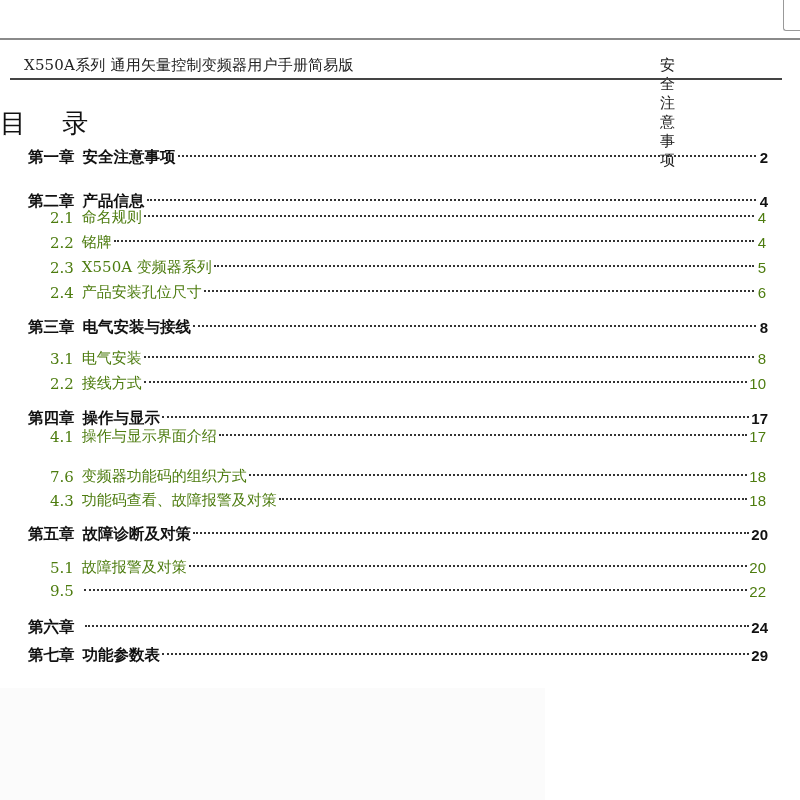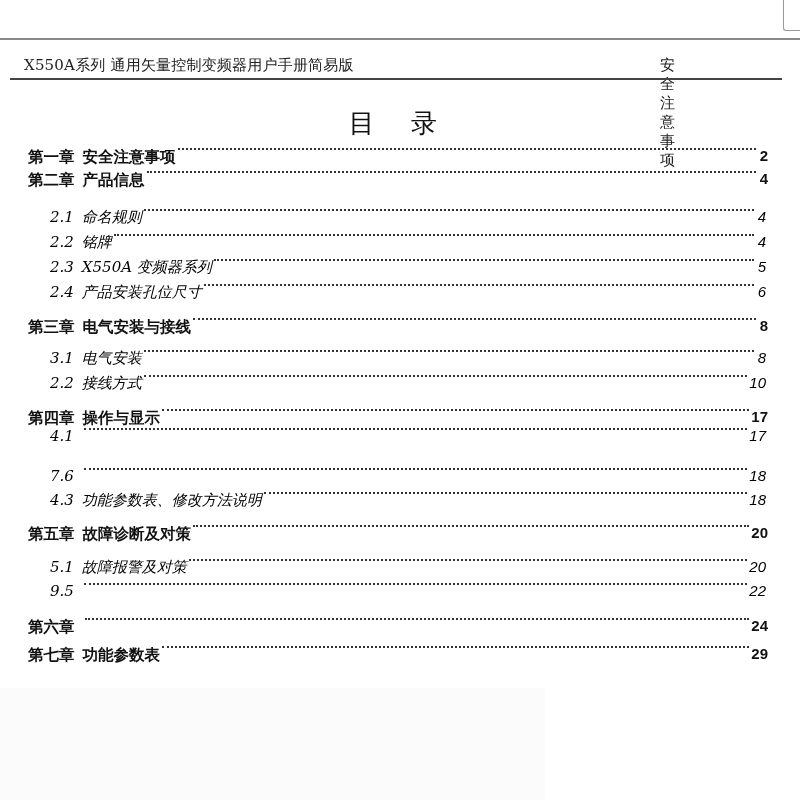--- a/index.html
+++ b/index.html
@@ -52,51 +52,49 @@
     .header-rule {
       position: absolute;
       left: 10px; top: 78px;
       width: 772px; height: 2px;
       background: #444;
     }
     .toc-title {
       position: absolute;
       left: 0; top: 106px;
       width: 800px;
-      text-align: center;
       font-size: 26px;
       letter-spacing: 14px;
       color: #111;
     }
     .toc {
       position: absolute;
       left: 0; top: 142px;
       width: 800px;
     }
     .toc-entry {
       position: absolute;
       display: flex;
-      align-items: flex-start;
+      align-items: center;
       white-space: nowrap;
     }
     .toc-entry.chapter {
       left: 28px;
       width: 740px;
       font-family: "DejaVu Sans", sans-serif;
       font-size: 15.5px;
       font-weight: bold;
       color: #111;
     }
     .toc-entry.section {
       left: 50px;
       width: 716px;
       font-family: "DejaVu Serif", serif;
       font-size: 15px;
-      color: #000000;
-      font-style: italic;
+      color: #4d7c0f;
     }
     .toc-entry .num { margin-right: 8px; }
     .toc-entry .label { }
     .toc-entry .leader {
       flex: 1;
       border-bottom: 2px dotted #333;
       margin: 0 2px 4px 2px;
       height: 1px;
     }
     .toc-entry .page {
@@ -127,21 +125,21 @@
 
 <div class="toc-title">目 录</div>
 
 <div class="toc">
   <div class="toc-entry chapter" style="top:5px">
     <span class="num">第一章</span>
     <span class="label">安全注意事项</span>
     <span class="leader"></span>
     <span class="page">2</span>
   </div>
-  <div class="toc-entry chapter" style="top:28px">
+  <div class="toc-entry chapter" style="top:49px">
     <span class="num">第二章</span>
     <span class="label">产品信息</span>
     <span class="leader"></span>
     <span class="page">4</span>
   </div>
   <div class="toc-entry section" style="top:66px">
     <span class="num">2.1</span>
     <span class="label">命名规则</span>
     <span class="leader"></span>
     <span class="page">4</span>
@@ -183,31 +181,33 @@
     <span class="page">10</span>
   </div>
   <div class="toc-entry chapter" style="top:266px">
     <span class="num">第四章</span>
     <span class="label">操作与显示</span>
     <span class="leader"></span>
     <span class="page">17</span>
   </div>
   <div class="toc-entry section" style="top:285px">
     <span class="num">4.1</span>
+    <span class="label">操作与显示界面介绍</span>
     <span class="leader"></span>
     <span class="page">17</span>
   </div>
   <div class="toc-entry section" style="top:325px">
     <span class="num">7.6</span>
+    <span class="label">变频器功能码的组织方式</span>
     <span class="leader"></span>
     <span class="page">18</span>
   </div>
   <div class="toc-entry section" style="top:349px">
     <span class="num">4.3</span>
-    <span class="label">功能参数表、修改方法说明</span>
+    <span class="label">功能码查看、故障报警及对策</span>
     <span class="leader"></span>
     <span class="page">18</span>
   </div>
   <div class="toc-entry chapter" style="top:382px">
     <span class="num">第五章</span>
     <span class="label">故障诊断及对策</span>
     <span class="leader"></span>
     <span class="page">20</span>
   </div>
   <div class="toc-entry section" style="top:416px">

